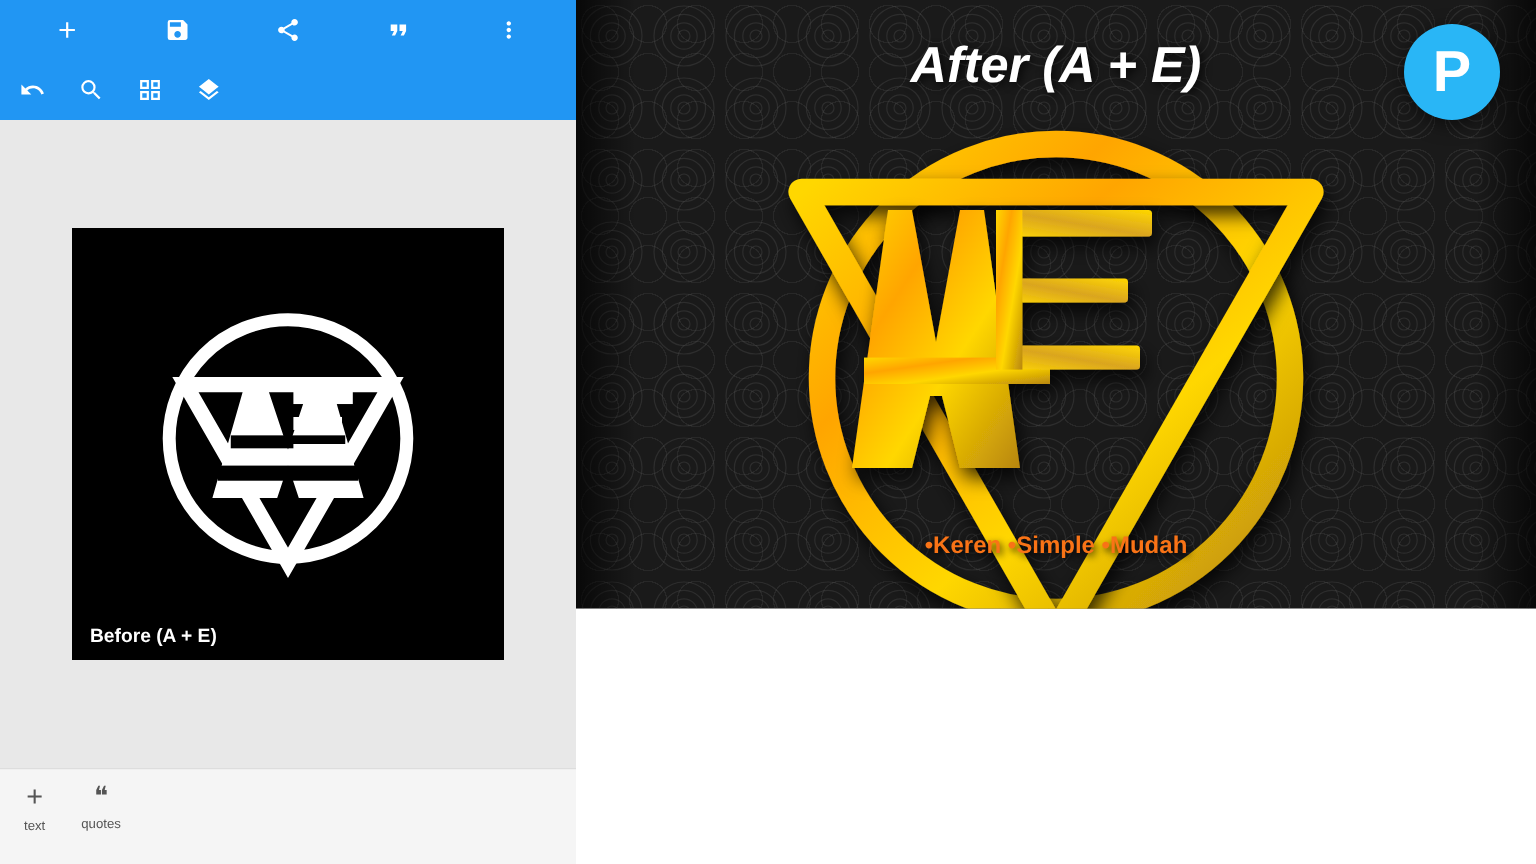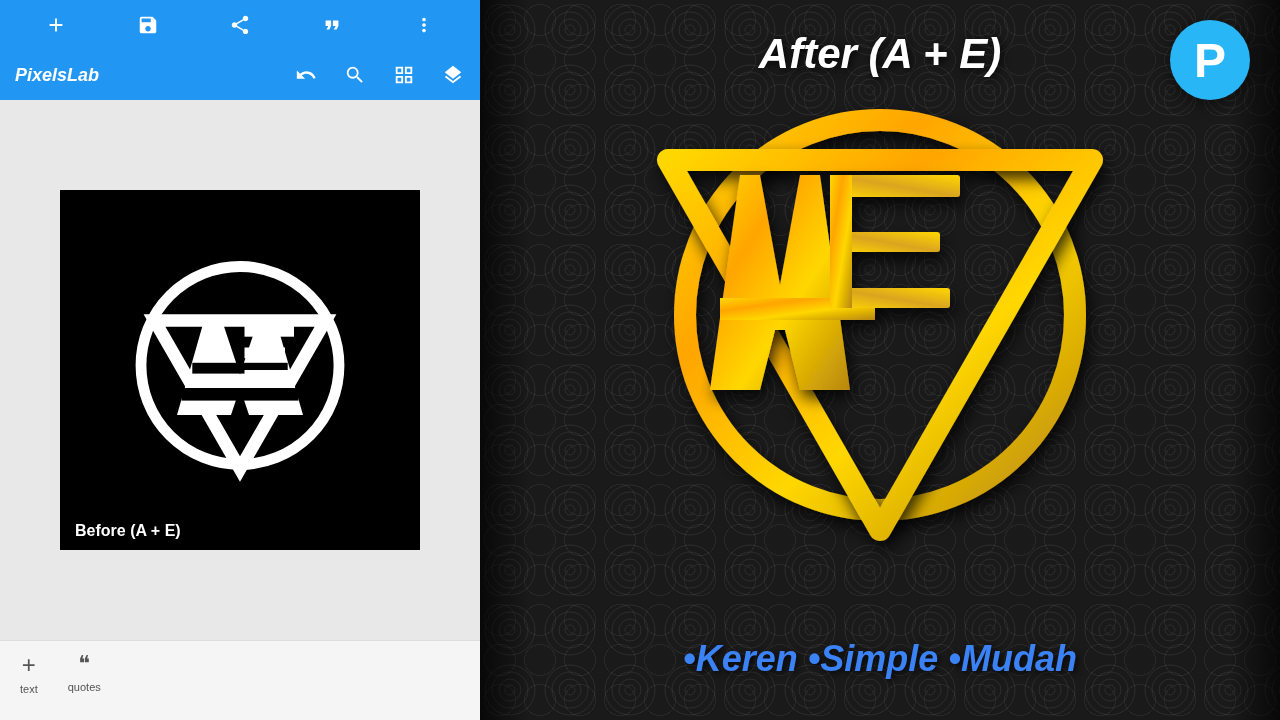--- a/index.html
+++ b/index.html
@@ -125,21 +125,21 @@
     }
 
     .bottom-tool-label {
       font-size: 11px;
       color: #555;
     }
 
     
     .right-panel {
       flex: 1;
-      height: 720px;
+      height: 507px;
       position: relative;
       background: #2a2a2a;
       overflow: hidden;
     }
 
     .bg-pattern {
       position: absolute;
       inset: 0;
       background-color: #1a1a1a;
       background-image: repeating-radial-gradient(circle at 20px 20px, transparent 0, transparent 15px, rgba(60,60,60,0.4) 15px, rgba(60,60,60,0.4) 16px);
@@ -184,24 +184,23 @@
     .bottom-text-line1 {
       color: white;
       font-size: 30px;
       font-weight: 900;
       font-style: italic;
       font-family: Arial Black, Arial, sans-serif;
       text-shadow: 2px 2px 6px rgba(0,0,0,0.8);
     }
 
     .bottom-text-line2 {
-      color: #3b82f6;
-      font-size: 36px;
+      color: #f97316;
+      font-size: 20px;
       font-weight: 900;
-      font-style: italic;
       font-family: Arial Black, Arial, sans-serif;
       text-shadow: 2px 2px 6px rgba(0,0,0,0.8);
     }
 
     .pixelslab-avatar {
       position: absolute;
       top: 20px;
       right: 30px;
       width: 80px;
       height: 80px;
@@ -262,21 +261,20 @@
         </svg>
     </span>
     <span class="toolbar-icon">
       <svg width="22" height="22" viewBox="0 0 24 24" fill="white">
           <path d="M12 8c1.1 0 2-.9 2-2s-.9-2-2-2-2 .9-2 2 .9 2 2 2zm0 2c-1.1 0-2 .9-2 2s.9 2 2 2 2-.9 2-2-.9-2-2-2zm0 6c-1.1 0-2 .9-2 2s.9 2 2 2 2-.9 2-2-.9-2-2-2z"></path>
         </svg>
     </span>
   </div>
 
   <div class="toolbar-bottom">
-    <span class="app-logo">PixelsLab</span>
     <div class="toolbar-bottom-icons">
       <span class="toolbar-icon">
         <svg width="22" height="22" viewBox="0 0 24 24" fill="white">
             <path d="M12.5 8c-2.65 0-5.05.99-6.9 2.6L2 7v9h9l-3.62-3.62c1.39-1.16 3.16-1.88 5.12-1.88 3.54 0 6.55 2.31 7.6 5.5l2.37-.78C21.08 11.03 17.15 8 12.5 8z"></path>
           </svg>
       </span>
       <span class="toolbar-icon">
         <svg width="22" height="22" viewBox="0 0 24 24" fill="white">
             <path d="M15.5 14h-.79l-.28-.27A6.471 6.471 0 0 0 16 9.5 6.5 6.5 0 1 0 9.5 16c1.61 0 3.09-.59 4.23-1.57l.27.28v.79l5 4.99L20.49 19l-4.99-5zm-6 0C7.01 14 5 11.99 5 9.5S7.01 5 9.5 5 14 7.01 14 9.5 11.99 14 9.5 14z"></path>
           </svg>

